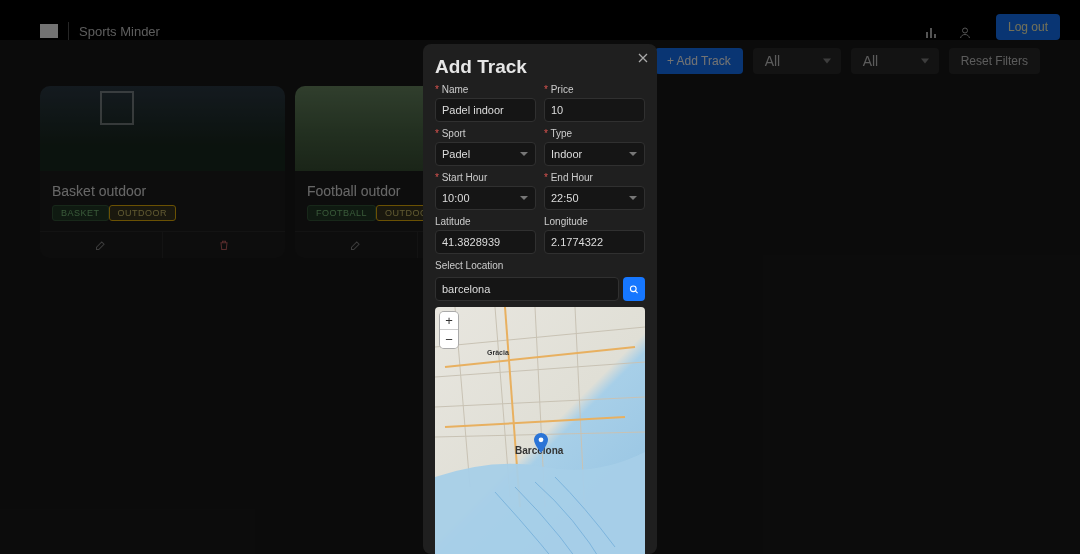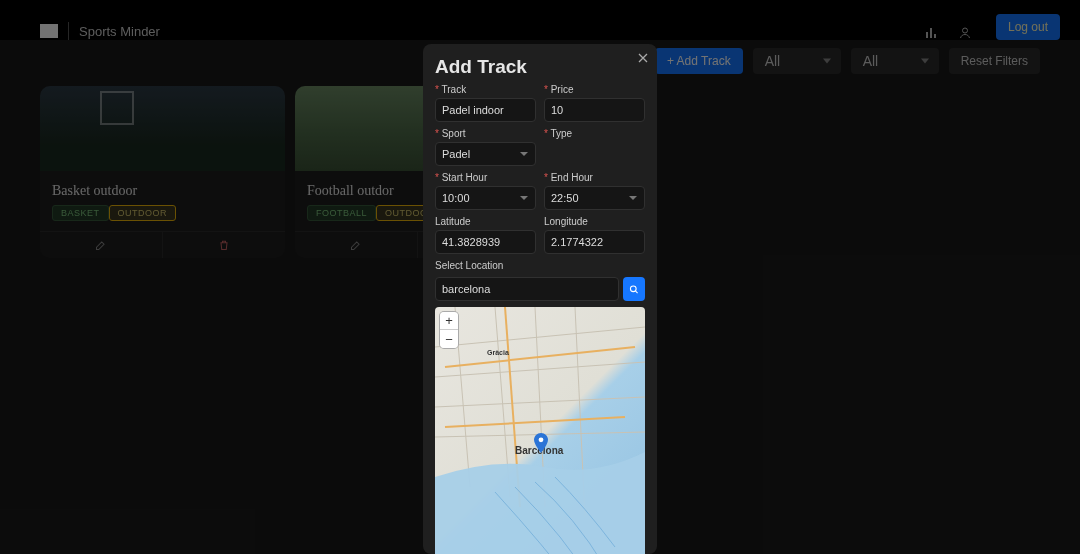--- a/index.html
+++ b/index.html
@@ -73,21 +73,21 @@
     content:"";position:absolute;left:60px;top:5px;width:30px;height:30px;
     border:2px solid rgba(255,255,255,0.4);
   }
   .card-photo.football{
     background:linear-gradient(#6b8a64,#4d6a48 55%,#3a5236);
   }
   .card-photo.football::before{
     content:"";position:absolute;left:130px;top:20px;width:50px;height:36px;
     border:2px solid rgba(255,255,255,0.6);
   }
-  .card-title{font-size:14px;padding:12px 12px 6px;color:#e4e4e4;font-family:Liberation Serif, serif;}
+  .card-title{font-size:14px;padding:12px 12px 6px;color:#e4e4e4;}
   .tag-row{display:flex;gap:0;padding:0 12px 10px;}
   .tag{font-size:9px;padding:2px 8px;border-radius:3px;letter-spacing:.5px;}
   .tag.green{background:var(--tag-green);color:var(--tag-green-text);border:1px solid #355a3a;}
   .tag.yellow{background:var(--tag-yellow);color:var(--tag-yellow-text);border:1px solid #eab308;}
   .card-actions{
     display:flex;border-top:1px solid #2c2c2c;
   }
   .card-action{
     flex:1;display:flex;align-items:center;justify-content:center;
     height:26px;color:#888;font-size:12px;
@@ -237,36 +237,37 @@
   <div class="modal">
     <h3>Add Track</h3>
     <span class="close">
       <svg viewBox="0 0 12 12" width="12" height="12">
           <path d="M2 2l8 8M10 2l-8 8" stroke="currentColor" stroke-width="1.3"></path>
         </svg>
     </span>
 
     <div class="row">
       <div class="col">
-        <span class="lbl req">Track</span>
+        <span class="lbl req">Name</span>
         <input type="text" value="Padel indoor" style="">
       </div>
       <div class="col">
         <span class="lbl req">Price</span>
         <input type="text" value="10" style="">
       </div>
     </div>
 
     <div class="row">
       <div class="col">
         <span class="lbl req">Sport</span>
         <div class="sel"><span>Padel</span></div>
       </div>
       <div class="col">
         <span class="lbl req">Type</span>
+        <div class="sel"><span>Indoor</span></div>
       </div>
     </div>
 
     <div class="row">
       <div class="col">
         <span class="lbl req">Start Hour</span>
         <div class="sel"><span>10:00</span></div>
       </div>
       <div class="col">
         <span class="lbl req">End Hour</span>

